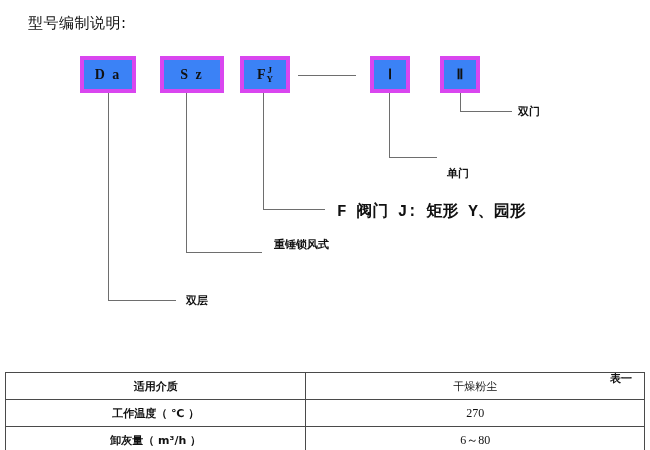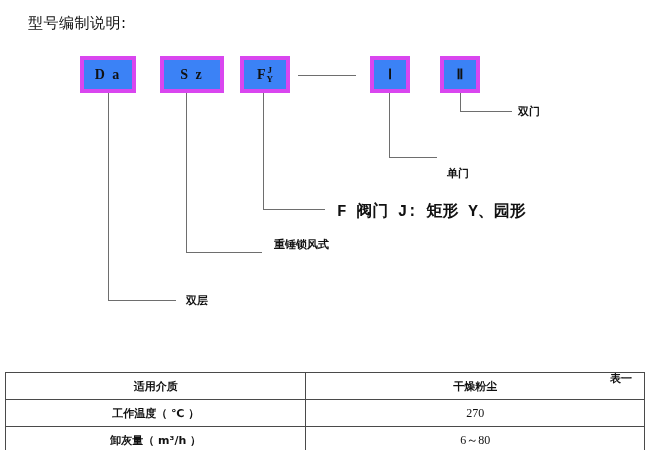--- a/index.html
+++ b/index.html
@@ -109,21 +109,21 @@
     font-size:11px;
     color:#111;
   }
   table.spec td.val{
     font-family:"Liberation Serif", serif;
     font-weight:normal;
     font-size:12px;
   }
   table.spec td.val.cjk{
     font-family:"DejaVu Sans", sans-serif;
-    font-weight:bold;
+    font-weight:normal;
     font-size:11px;
   }
   table.spec col.c1{width:47%;}
   table.spec col.c2{width:53%;}
 </style>
 </head>
 <body>
 
 <div class="page">
 

